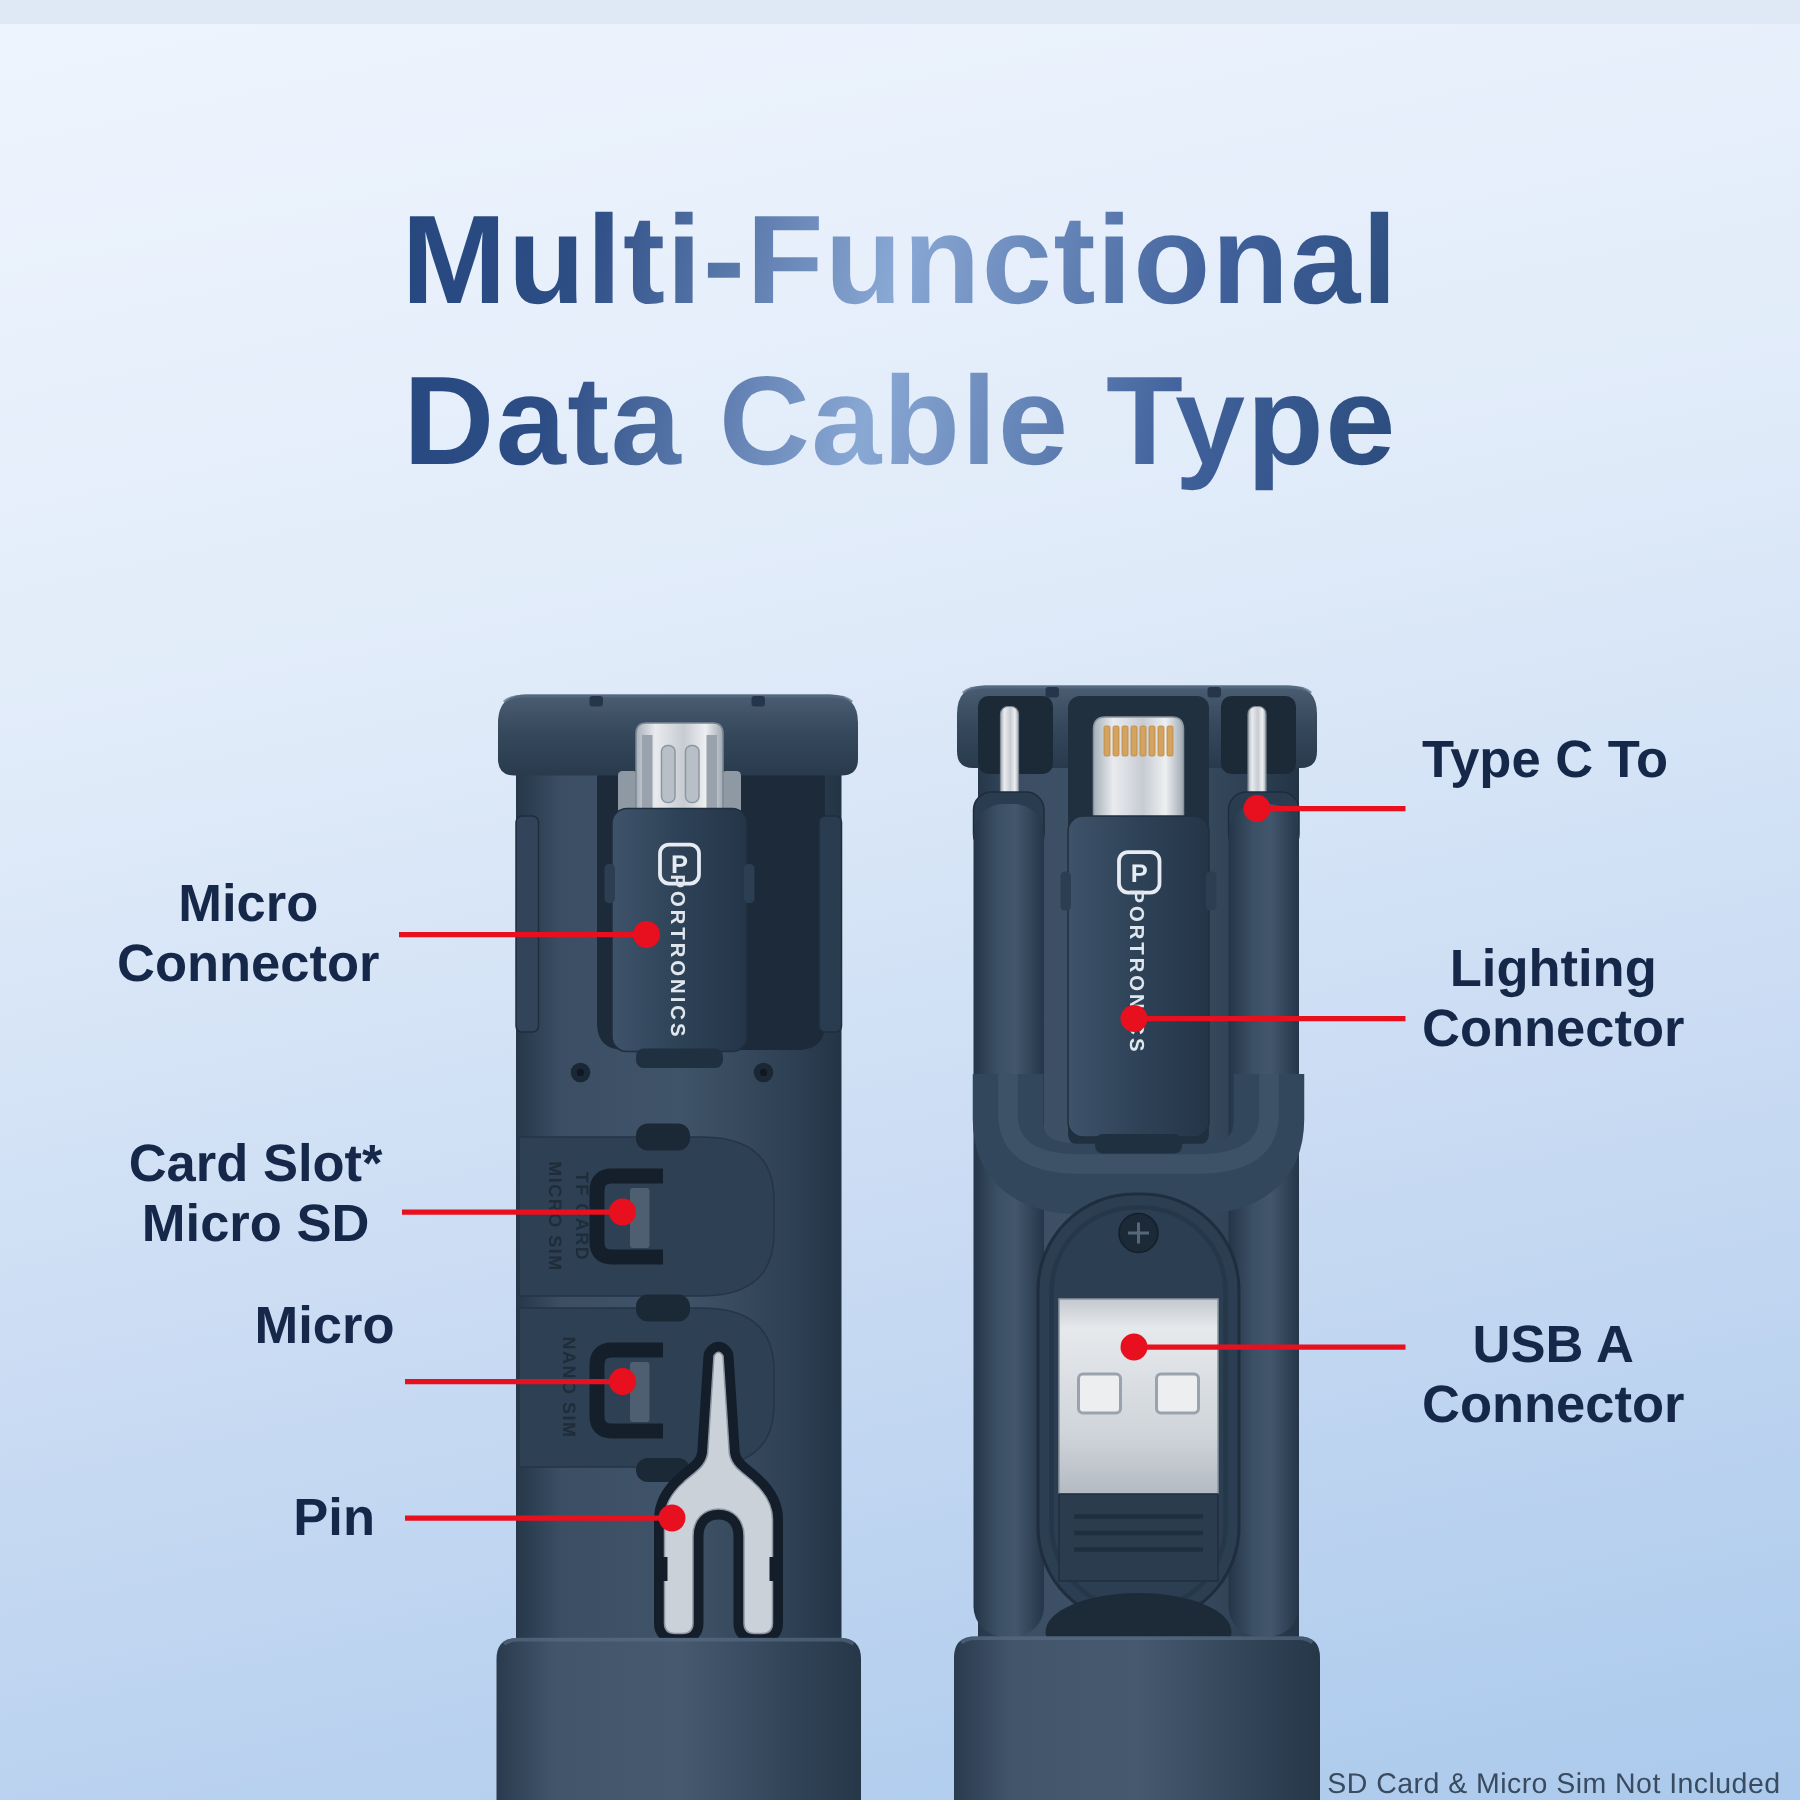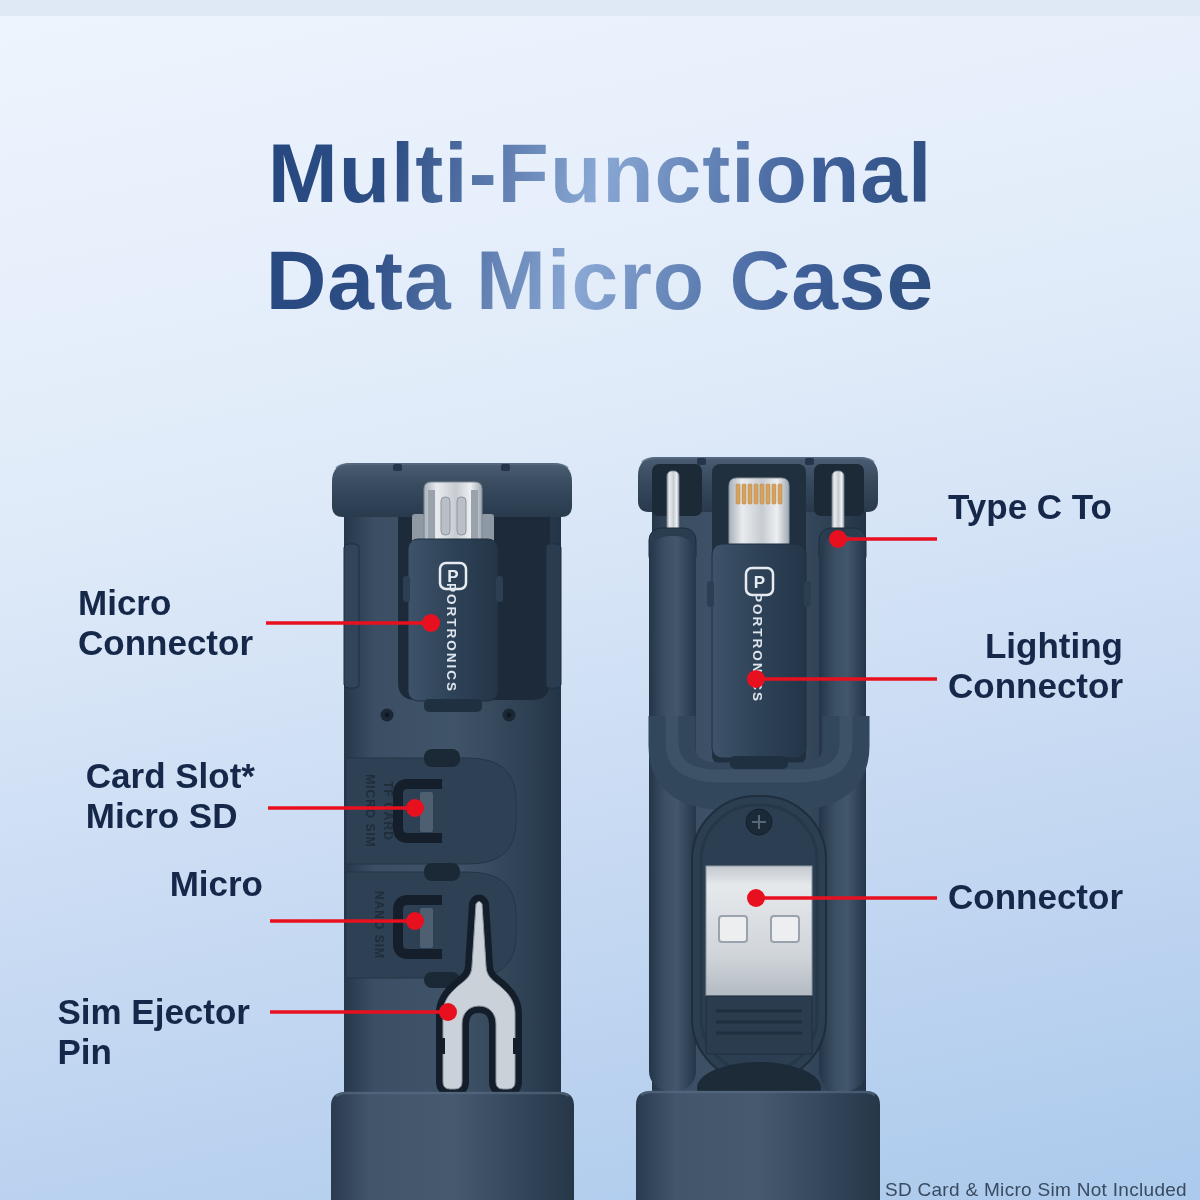--- a/index.html
+++ b/index.html
@@ -11,63 +11,63 @@
   .title{
     position:absolute;top:104px;left:0;width:100%;text-align:center;
     font-weight:700;font-size:84px;line-height:1.27;letter-spacing:1px;
     background:linear-gradient(102deg,#1e4278 10%,#2d4d85 32%,#8aa8d4 49%,#40619b 66%,#17375f 90%);
     -webkit-background-clip:text;background-clip:text;color:transparent;
   }
   .label{
     position:absolute;font-weight:700;font-size:35px;line-height:40px;color:#152849;
     white-space:nowrap;
   }
-  .label.left-side{text-align:left;}
-  .label.right-side{text-align:right;}
+  .label.left-side{text-align:center;}
+  .label.right-side{text-align:center;}
   .footnote{
     position:absolute;top:1163px;right:13px;font-size:19px;font-weight:400;
     color:#3a4a5f;letter-spacing:.3px;
   }
   svg{position:absolute;left:0;top:0;}
   svg text{font-family:"Liberation Sans",sans-serif;}
 </style>
 </head>
 <body>
 
 <div class="stage">
 
   <div class="title">
     <div>Multi-Functional</div>
-    <div>Data Micro Case</div>
+    <div>Data Cable Type</div>
   </div>
 
   <div class="label left-side" style="top:567px;right:947px">
     <div>Micro</div>
     <div>Connector</div>
   </div>
   <div class="label left-side" style="top:740px;right:945px">
     <div>Card Slot*</div>
     <div>Micro SD</div>
   </div>
   <div class="label left-side" style="top:848px;right:937px">
     <div>Micro</div>
   </div>
   <div class="label left-side" style="top:976px;right:950px">
-    <div>Sim Ejector</div>
     <div>Pin</div>
   </div>
 
   <div class="label right-side" style="top:471px;left:948px">
     <div>Type C To</div>
   </div>
   <div class="label right-side" style="top:610px;left:948px">
     <div>Lighting</div>
     <div>Connector</div>
   </div>
   <div class="label right-side" style="top:861px;left:948px">
+    <div>USB A</div>
     <div>Connector</div>
   </div>
 
   <div class="footnote">*Micro SD Card &amp; Micro Sim Not Included</div>
 
   <svg width="1200" height="1200" viewBox="0 0 1200 1200">
     <defs>
       <linearGradient id="gCap" x1="0" y1="0" x2="0" y2="1">
         <stop offset="0" stop-color="#4a5d72"></stop>
           <stop offset="0.45" stop-color="#36495d"></stop>

